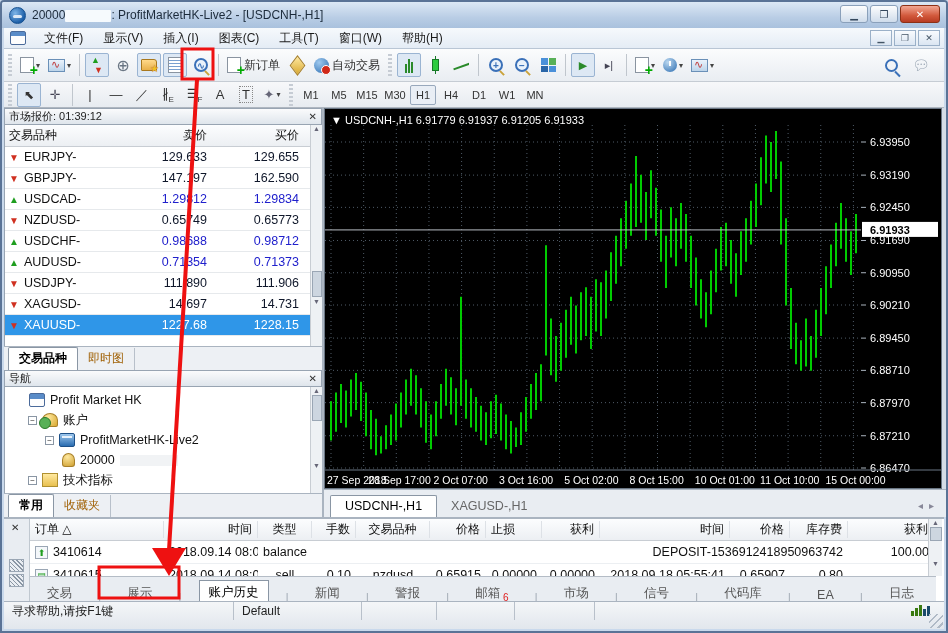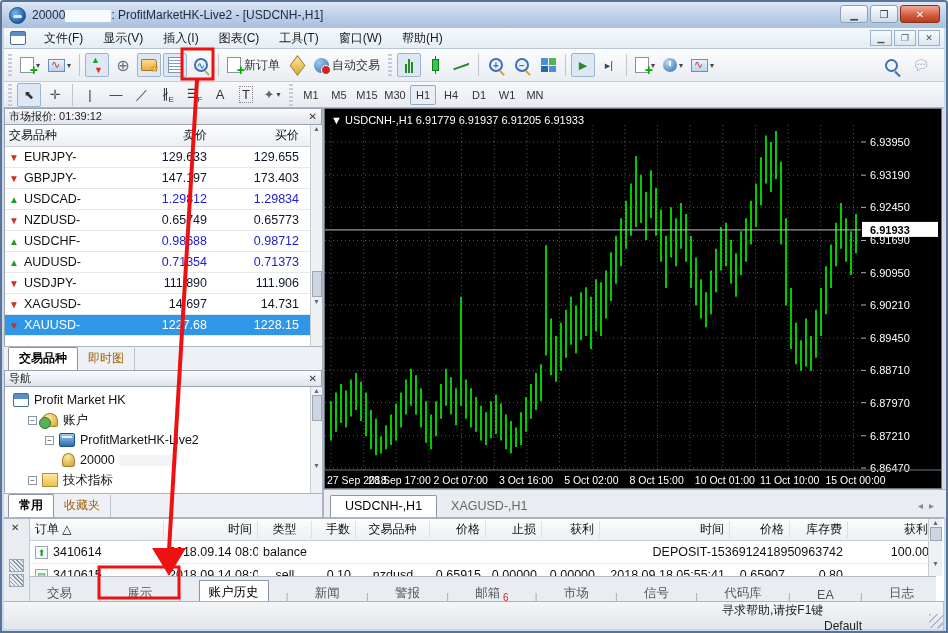--- a/index.html
+++ b/index.html
@@ -167,21 +167,21 @@
   #term-scroll .thumb { background:#cdd6e0; border:1px solid #9aa6b4; height:14px; width:12px; margin:1px auto; }
   #term-tabs { position:absolute; left:26px; right:8px; top:57px; height:29px; background:#e9edf2; border-top:1px solid #b4bcc6;
                display:flex; align-items:flex-end; padding-left:8px; font-size:12.5px; color:#555;gap:17px; }
   .term-tab { padding:3px 9px; position:relative; }
   .term-tab.active { background:#fff; border:1px solid #8a96a4; color:#000; }
   .term-tab-sep { color:#a8b0ba; }
   .badge { color:#e02020; font-size:10px; vertical-align:sub; }
 
   
   #statusbar { position:absolute; left:2px; right:2px; bottom:2px; height:28px; background:linear-gradient(#f4f6f8,#e2e7ed);
-               border-top:1px solid #aab4c0; display:flex; align-items:flex-end; font-size:12px; color:#222;flex-direction:column; }
+               border-top:1px solid #aab4c0; display:flex; align-items:flex-start; font-size:12px; color:#222; }
   .sb-sec { padding:0 8px; height:18px; display:flex; align-items:center; border-right:1px solid #b8c0ca; }
   .signal { margin-left:auto; margin-right:14px; display:flex; align-items:flex-end; gap:1px; height:14px; }
   .signal i { width:3px; display:block; }
   .grip-corner { position:absolute; right:1px; bottom:1px; width:14px; height:14px;
                  background:repeating-linear-gradient(135deg,#b0bac6 0 2px, transparent 2px 5px); }
 
   
   #annot { position:absolute; inset:0; pointer-events:none; z-index:50; }
 </style>
 </head>
@@ -369,21 +369,21 @@
             </span>
             <span class="mw-c1 p-red">129.633</span>
             <span class="mw-c2 p-red">129.655</span>
           </div>
           <div class="mw-row">
             <span class="mw-c0">
               <span class="dir down">▼</span>
               <span>GBPJPY-</span>
             </span>
             <span class="mw-c1 p-red">147.197</span>
-            <span class="mw-c2 p-red">173.403</span>
+            <span class="mw-c2 p-red">162.590</span>
           </div>
           <div class="mw-row">
             <span class="mw-c0">
               <span class="dir up">▲</span>
               <span>USDCAD-</span>
             </span>
             <span class="mw-c1 p-blue">1.29812</span>
             <span class="mw-c2 p-blue">1.29834</span>
           </div>
           <div class="mw-row">
@@ -443,21 +443,21 @@
       </div>
   </div>
 
   <div id="navigator">
     <div class="panel-title">
       <span>导航</span>
       <span class="x">✕</span>
     </div>
     <div id="nav-tree">
 
-    <div class="tree-row" style="padding-left: 8px;">
+    <div class="tree-row" style="padding-left: 24px;">
           <span class="t-ico t-platform"></span>
           <span>Profit Market HK</span>
         </div>
         <div class="tree-row" style="padding-left: 23px;">
           <span class="expander">−</span>
           <span class="t-ico t-accounts"></span>
           <span>账户</span>
         </div>
         <div class="tree-row" style="padding-left: 40px;">
           <span class="expander">−</span>
@@ -671,21 +671,21 @@
       <span class="hatch" style="top:55px;"></span>
     </div>
     <div id="term-table">
       <div class="t-head" id="term-head">
           <span style="width: 134px; text-align: left;">订单 △</span>
           <span style="width: 94px; text-align: right;">时间</span>
           <span style="width: 54px; text-align: center;">类型</span>
           <span style="width: 44px; text-align: right;">手数</span>
           <span style="width: 74px; text-align: center;">交易品种</span>
           <span style="width: 56px; text-align: right;">价格</span>
-          <span style="width: 56px; text-align: right;">止损</span>
+          <span style="width: 56px; ">止损</span>
           <span style="width: 58px; text-align: right;">获利</span>
           <span style="width: 130px; text-align: right;">时间</span>
           <span style="width: 60px; text-align: right;">价格</span>
           <span style="width: 58px; text-align: right;">库存费</span>
           <span style="width: 86px; text-align: right;">获利</span>
         </div>
       <div id="term-rows">
           <div class="t-row">
             <span class="t-cell" style="width: 134px; text-align: left;"><span class="ord-ico">⬆</span>3410614</span>
             <span class="t-cell" style="width: 94px; text-align: right;">2018.09.14 08:06:59</span>

